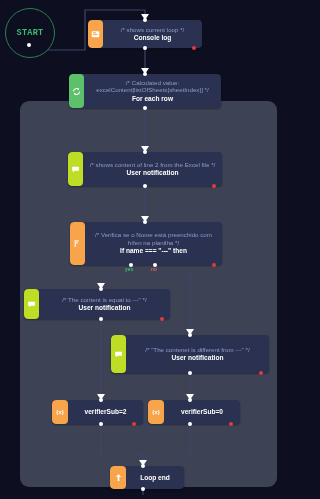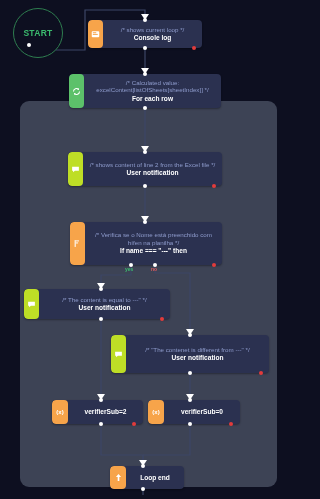--- a/index.html
+++ b/index.html
@@ -130,21 +130,21 @@
   <div class="arrow" style="left:140.5px;top:216px;"></div>
   <div class="arrow" style="left:96.5px;top:283px;"></div>
   <div class="arrow" style="left:185.5px;top:329px;"></div>
   <div class="arrow" style="left:96.5px;top:394px;"></div>
   <div class="arrow" style="left:185.5px;top:394px;"></div>
   <div class="arrow" style="left:138.5px;top:460px;"></div>
 
   <div class="blabel yes" style="left:125px;top:266px;">yes</div>
   <div class="blabel no" style="left:151px;top:266px;">no</div>
 
-  <div class="start-node" style="left:13px;top:8px;">
+  <div class="start-node" style="left:5px;top:8px;font-family:Liberation Mono, monospace;">
     <span>START</span>
   </div>
   <div class="port" style="left:27px;top:43px;"></div>
 
   <div class="node" style="left:88px;top:20px;width:114px;height:28px;">
     <div class="ic orange">
       <svg class="g" width="9" height="9" viewBox="0 0 12 12" xmlns="http://www.w3.org/2000/svg">
         <rect x="1" y="1.5" width="10" height="8" rx="1.2" fill="#ffffff"></rect>
         <rect x="2.4" y="3" width="4.6" height="1.3" fill="#f7a44a"></rect>
         <rect x="2.4" y="5.2" width="6.6" height="1.3" fill="#f7a44a"></rect>

